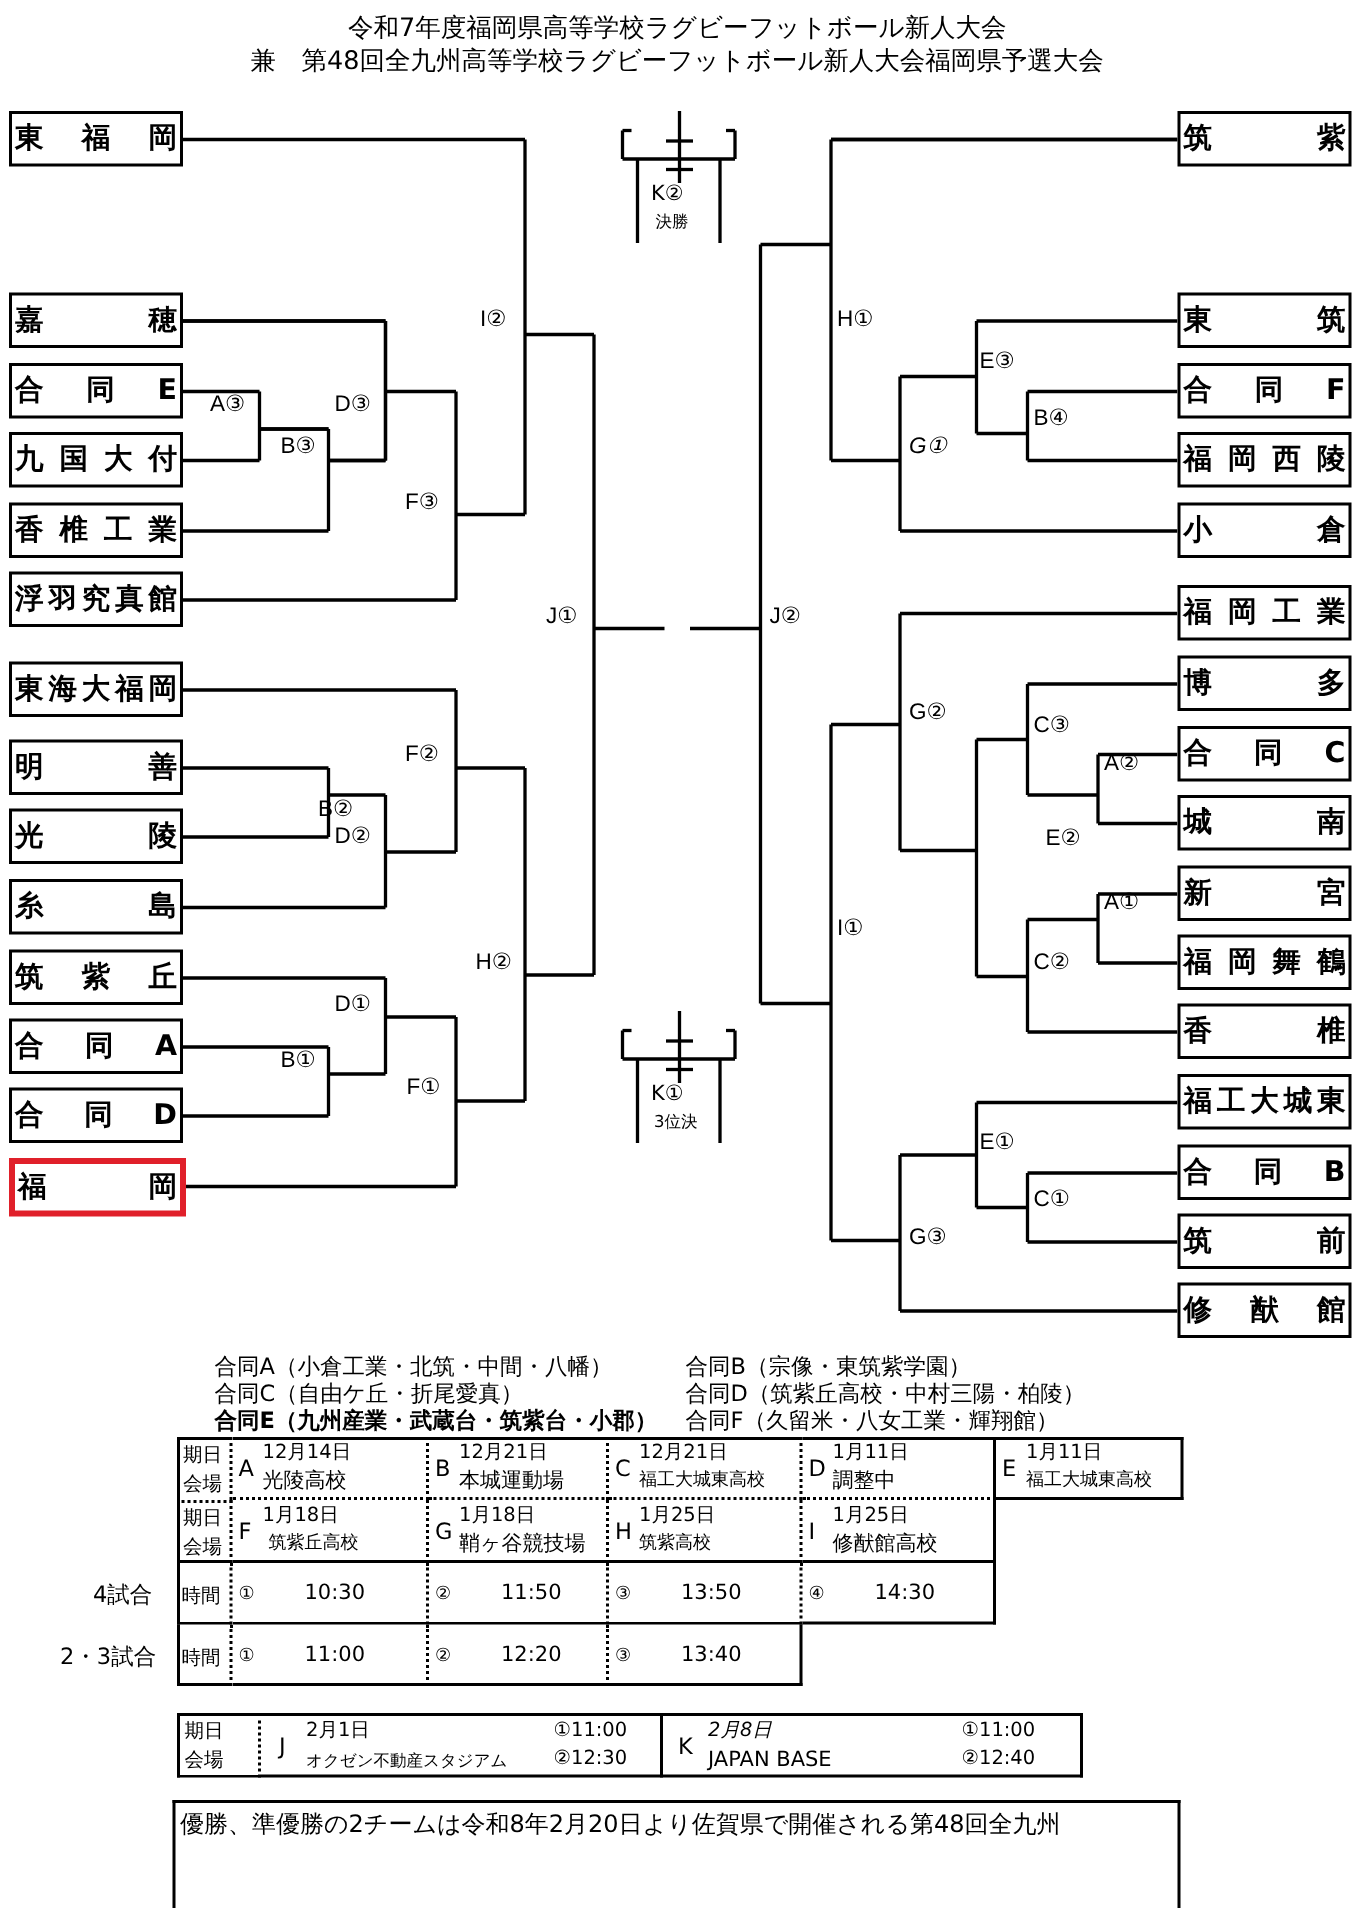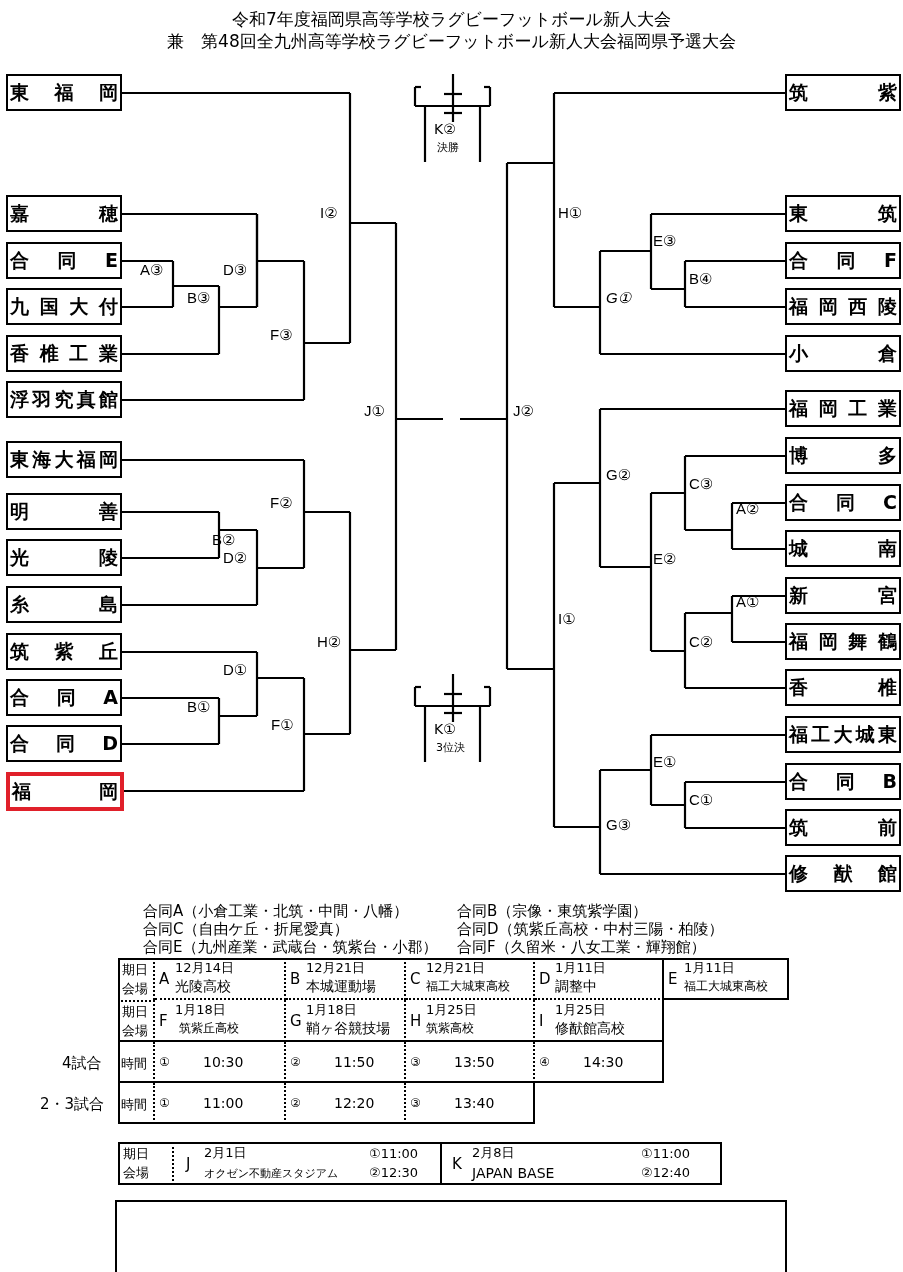--- a/index.html
+++ b/index.html
@@ -309,39 +309,39 @@
     <div class="mlabel" style="left: 187px; top: 699px;">B①</div>
     <div class="mlabel" style="left: 271px; top: 717px;">F①</div>
     <div class="mlabel" style="left: 558px; top: 205px;">H①</div>
     <div class="mlabel" style="left: 653px; top: 233px;">E③</div>
     <div class="mlabel" style="left: 689px; top: 271px;">B④</div>
     <div class="mlabel" style="left: 606px; top: 290px; font-style: italic;">G①</div>
     <div class="mlabel" style="left: 513px; top: 403px;">J②</div>
     <div class="mlabel" style="left: 606px; top: 467px;">G②</div>
     <div class="mlabel" style="left: 689px; top: 476px;">C③</div>
     <div class="mlabel" style="left: 736px; top: 501px;">A②</div>
-    <div class="mlabel" style="left: 653px; top: 551px;">E②</div>
+    <div class="mlabel" style="left: 653px; top: 551px; padding-left: 44px;">E②</div>
     <div class="mlabel" style="left: 558px; top: 611px;">I①</div>
     <div class="mlabel" style="left: 736px; top: 594px;">A①</div>
     <div class="mlabel" style="left: 689px; top: 634px;">C②</div>
     <div class="mlabel" style="left: 653px; top: 754px;">E①</div>
     <div class="mlabel" style="left: 689px; top: 792px;">C①</div>
     <div class="mlabel" style="left: 606px; top: 817px;">G③</div>
   </div>
 
 <div class="kmain" style="left:434px;top:122px;">K②</div>
 <div class="ksub" style="left:437px;top:142px;">決勝</div>
 <div class="kmain" style="left:434px;top:722px;text-align:center;">K①</div>
 <div class="ksub" style="left:436px;top:742px;">3位決</div>
 
 <div class="notes" style="top:903px;">合同A（小倉工業・北筑・中間・八幡）</div>
 <div class="notes" style="top:903px;left:457px;">合同B（宗像・東筑紫学園）</div>
 <div class="notes" style="top:921px;">合同C（自由ケ丘・折尾愛真）</div>
 <div class="notes" style="top:921px;left:457px;">合同D（筑紫丘高校・中村三陽・柏陵）</div>
-<div class="notes" style="top:939px;">合同E（九州産業・武蔵台・筑紫台・小郡）</div>
+<div class="notes" style="top:939px;font-weight:bold;">合同E（九州産業・武蔵台・筑紫台・小郡）</div>
 <div class="notes" style="top:939px;left:457px;">合同F（久留米・八女工業・輝翔館）</div>
 
 <div id="schedule">
     <div class="cell" style="left: 118px; top: 958px; width: 37px; height: 42px; border-left: 2px solid rgb(0, 0, 0); border-top: 2px solid rgb(0, 0, 0); border-right: 2px dotted rgb(0, 0, 0);"></div>
     <div style="position: absolute; left: 122px; top: 961px; font-size: 13px; white-space: nowrap;">期日</div>
     <div style="position: absolute; left: 122px; top: 980px; font-size: 13px; white-space: nowrap;">会場</div>
     <div class="cell" style="left: 118px; top: 1000px; width: 37px; height: 42px; border-left: 2px solid rgb(0, 0, 0); border-top: 2px dotted rgb(0, 0, 0); border-right: 2px dotted rgb(0, 0, 0);"></div>
     <div style="position: absolute; left: 122px; top: 1003px; font-size: 13px; white-space: nowrap;">期日</div>
     <div style="position: absolute; left: 122px; top: 1022px; font-size: 13px; white-space: nowrap;">会場</div>
     <div class="cell" style="left: 155px; top: 958px; width: 131px; height: 42px; border-top: 2px solid rgb(0, 0, 0); border-right: 2px dotted rgb(0, 0, 0); border-bottom: 2px dotted rgb(0, 0, 0);"></div>
@@ -414,21 +414,22 @@
     <div style="position: absolute; left: 123px; top: 1145px; font-size: 13px; white-space: nowrap;">期日</div>
     <div style="position: absolute; left: 123px; top: 1164px; font-size: 13px; white-space: nowrap;">会場</div>
     <div class="cell" style="left: 174px; top: 1142px; width: 268px; height: 43px; border-top: 2px solid rgb(0, 0, 0); border-right: 2px solid rgb(0, 0, 0); border-bottom: 2px solid rgb(0, 0, 0);"></div>
     <div style="position: absolute; left: 186px; top: 1155px; font-size: 15px; white-space: nowrap;">J</div>
     <div style="position: absolute; left: 204px; top: 1144px; font-size: 13px; white-space: nowrap;">2月1日</div>
     <div style="position: absolute; left: 204px; top: 1166px; font-size: 11px; white-space: nowrap;">オクゼン不動産スタジアム</div>
     <div style="position: absolute; left: 369px; top: 1146px; font-size: 13px; white-space: nowrap;">①11:00</div>
     <div style="position: absolute; left: 369px; top: 1165px; font-size: 13px; white-space: nowrap;">②12:30</div>
     <div class="cell" style="left: 442px; top: 1142px; width: 280px; height: 43px; border-top: 2px solid rgb(0, 0, 0); border-right: 2px solid rgb(0, 0, 0); border-bottom: 2px solid rgb(0, 0, 0);"></div>
     <div style="position: absolute; left: 452px; top: 1155px; font-size: 15px; white-space: nowrap;">K</div>
-    <div style="position: absolute; left: 472px; top: 1144px; font-size: 13px; white-space: nowrap;">2月8日</div>
+    <div style="position: absolute; left: 472px; top: 1144px; font-size: 13px; white-space: nowrap; font-style: italic;">2月8日</div>
     <div style="position: absolute; left: 472px; top: 1165px; font-size: 14px; white-space: nowrap;">JAPAN BASE</div>
     <div style="position: absolute; left: 641px; top: 1146px; font-size: 13px; white-space: nowrap;">①11:00</div>
     <div style="position: absolute; left: 641px; top: 1165px; font-size: 13px; white-space: nowrap;">②12:40</div>
   </div>
 
 <div class="remark-box" style="left:115px;top:1200px;width:672px;height:72px;border-bottom:none;"></div>
 <div class="remark-text">
+  <div>優勝、準優勝の2チームは令和8年2月20日より佐賀県で開催される第48回全九州</div>
 </div>
 
 </body></html>

